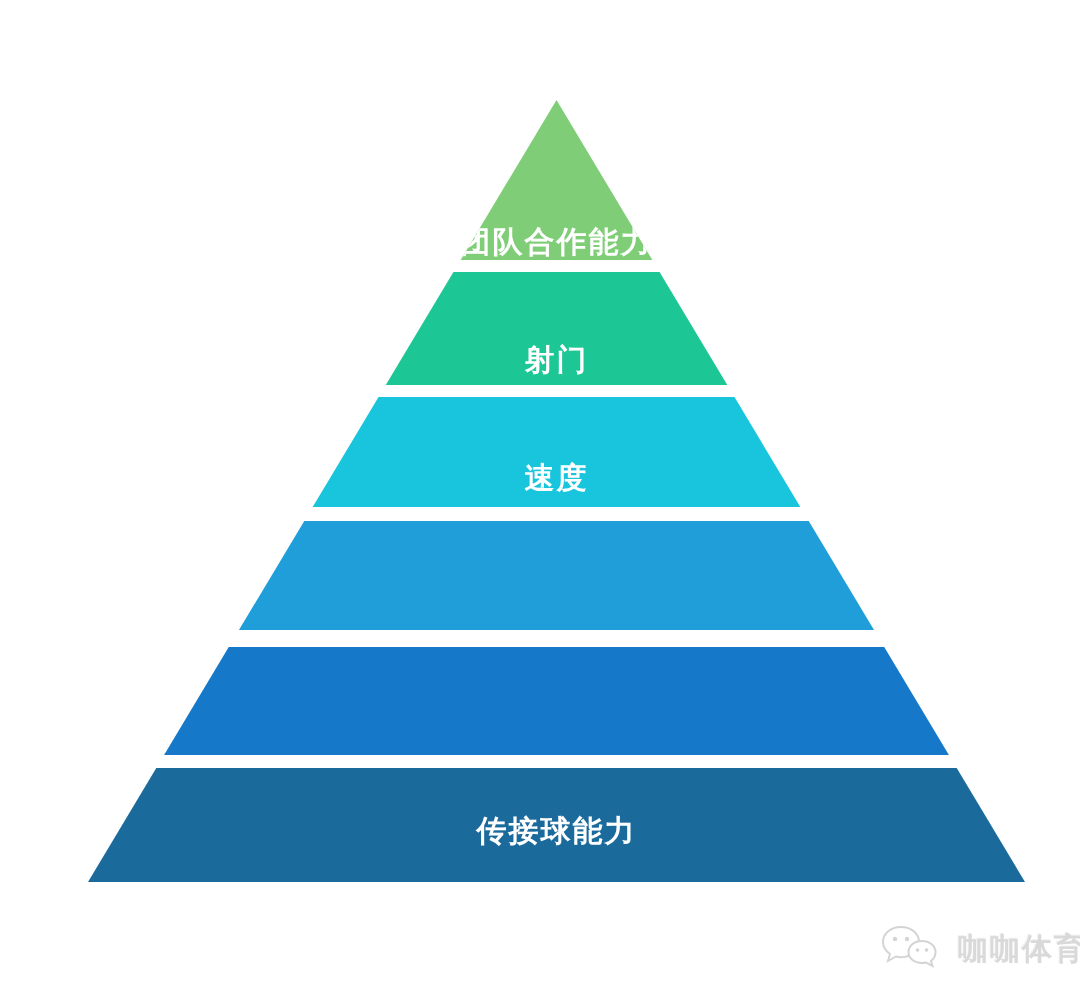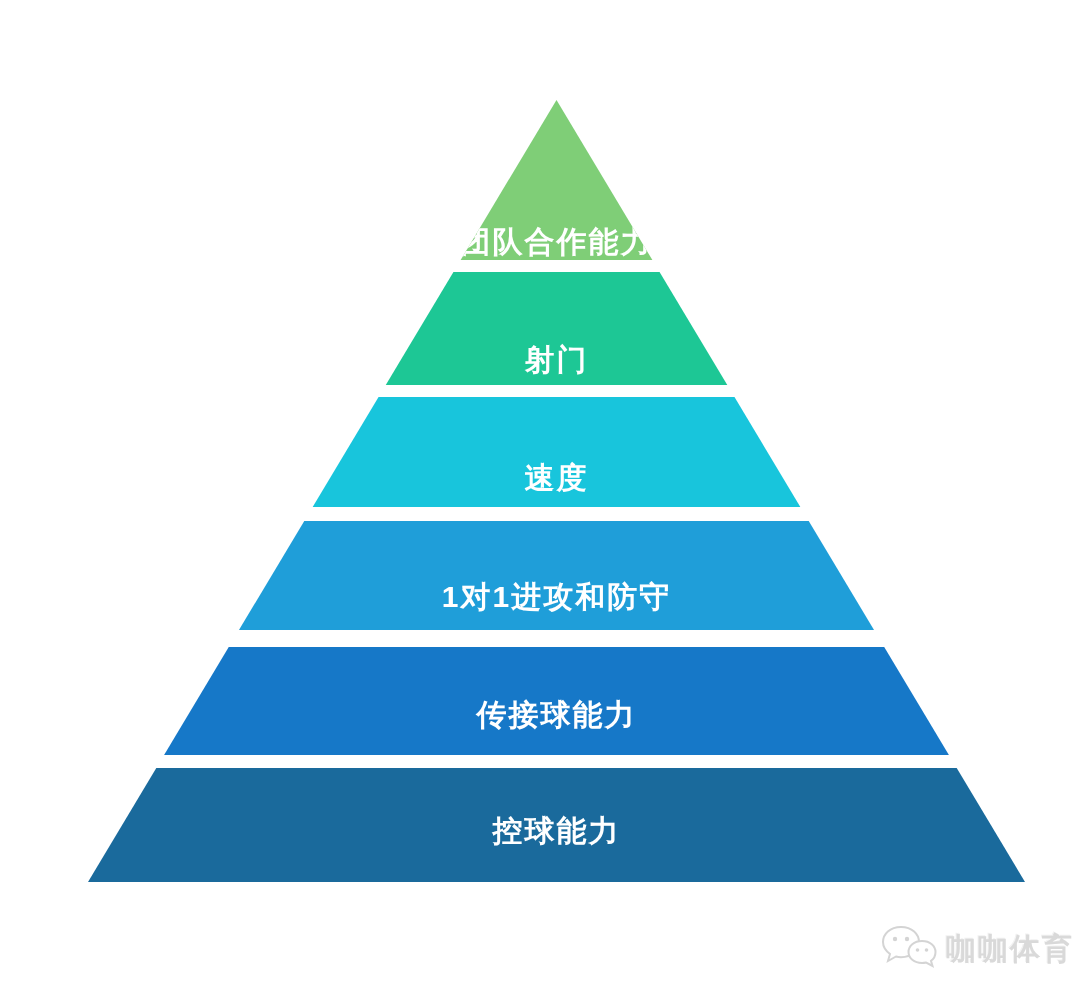--- a/index.html
+++ b/index.html
@@ -25,21 +25,21 @@
     letter-spacing:2px;white-space:nowrap;
   }
   .label-0{top:123px;}
   .label-1{top:241px;}
   .label-2{top:359px;}
   .label-3{top:478px;}
   .label-4{top:596px;}
   .label-5{top:712px;}
   .watermark{
     position:absolute;left:880px;top:918px;width:200px;height:62px;
-    display:flex;align-items:center;gap:8px;
+    display:flex;align-items:center;gap:20px;
   }
   .watermark-text{
     color:#d9d9d9;font-size:30px;font-weight:700;letter-spacing:2px;
     text-shadow:1px 1px 0 #ffffff, -1px -1px 0 #f2f2f2;
     white-space:nowrap;
   }
   .watermark-icon{flex:0 0 auto;}
 </style>
 </head>
 <body>
@@ -48,23 +48,21 @@
   <div class="band band-0" style="background: rgb(127, 206, 119);"></div>
   <div class="band band-1" style="background: rgb(29, 199, 149);"></div>
   <div class="band band-2" style="background: rgb(24, 197, 220);"></div>
   <div class="band band-3" style="background: rgb(31, 158, 217);"></div>
   <div class="band band-4" style="background: rgb(22, 120, 200);"></div>
   <div class="band band-5" style="background: rgb(26, 106, 156);"></div>
 
   <div class="level-label label-0">团队合作能力</div>
   <div class="level-label label-1">射门</div>
   <div class="level-label label-2">速度</div>
-  <div class="level-label label-3">1对1进攻和防守</div>
-  <div class="level-label label-4">传接球能力</div>
-  <div class="level-label label-5">控球能力</div>
+  <div class="level-label label-5">传接球能力</div>
 </div>
 
 <div class="watermark">
   <span class="watermark-icon">
     <svg width="58" height="52" viewBox="0 0 58 52">
       <g fill="#ffffff" stroke="#d4d4d4" stroke-width="2">
         <path d="M21 6 C10 6 3 13 3 21 C3 26 6 30 10 33 L8 40 L16 35.5 C17.6 36 19.3 36.2 21 36.2 C32 36.2 39 29.5 39 21 C39 13 32 6 21 6 Z"></path>
         <path d="M42 20 C34 20 28.5 25 28.5 31 C28.5 37 34 42 42 42 C43.4 42 44.8 41.8 46.1 41.5 L52.5 45 L51 39.8 C54.2 37.6 55.5 34.6 55.5 31 C55.5 25 50 20 42 20 Z"></path>
       </g>
       <g fill="#d4d4d4">

